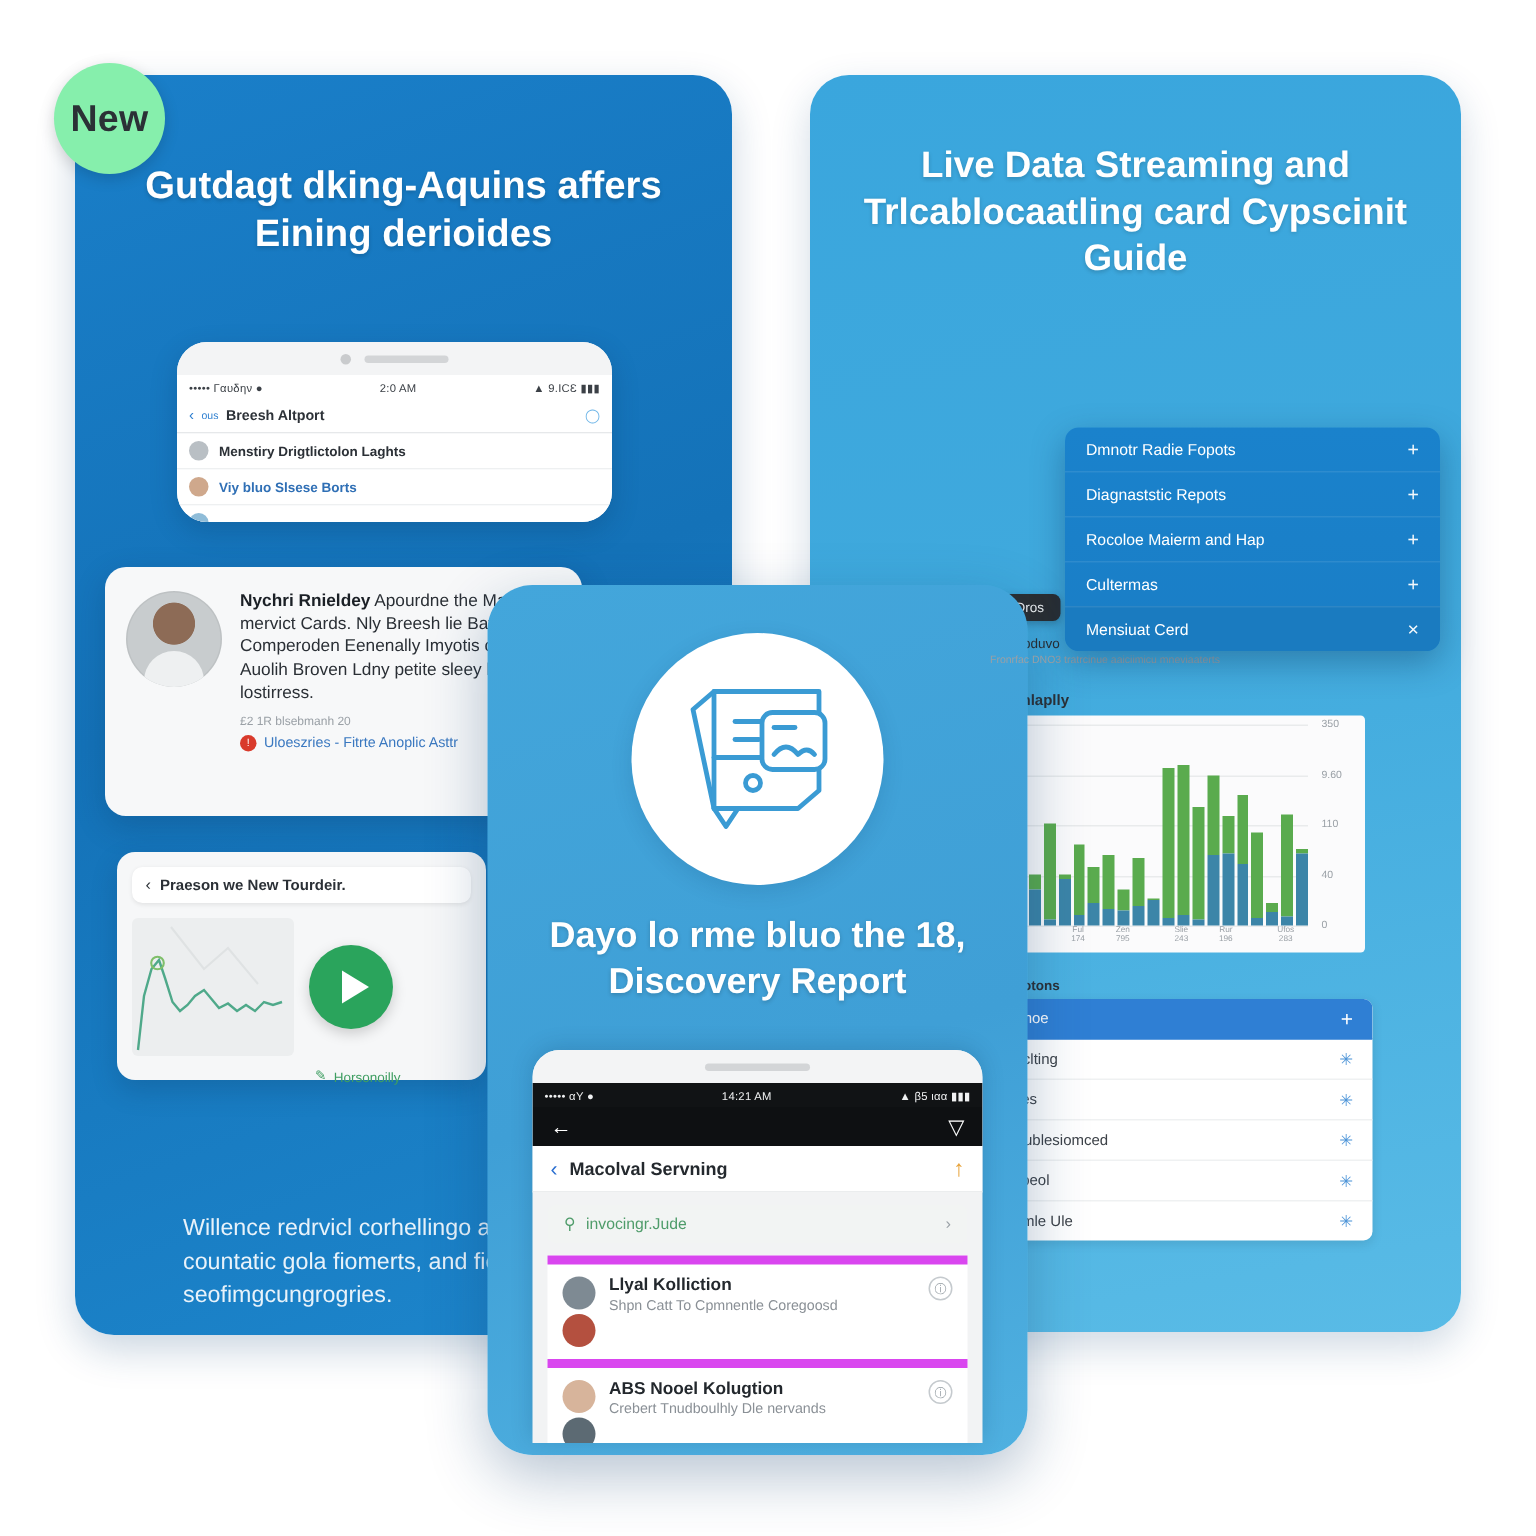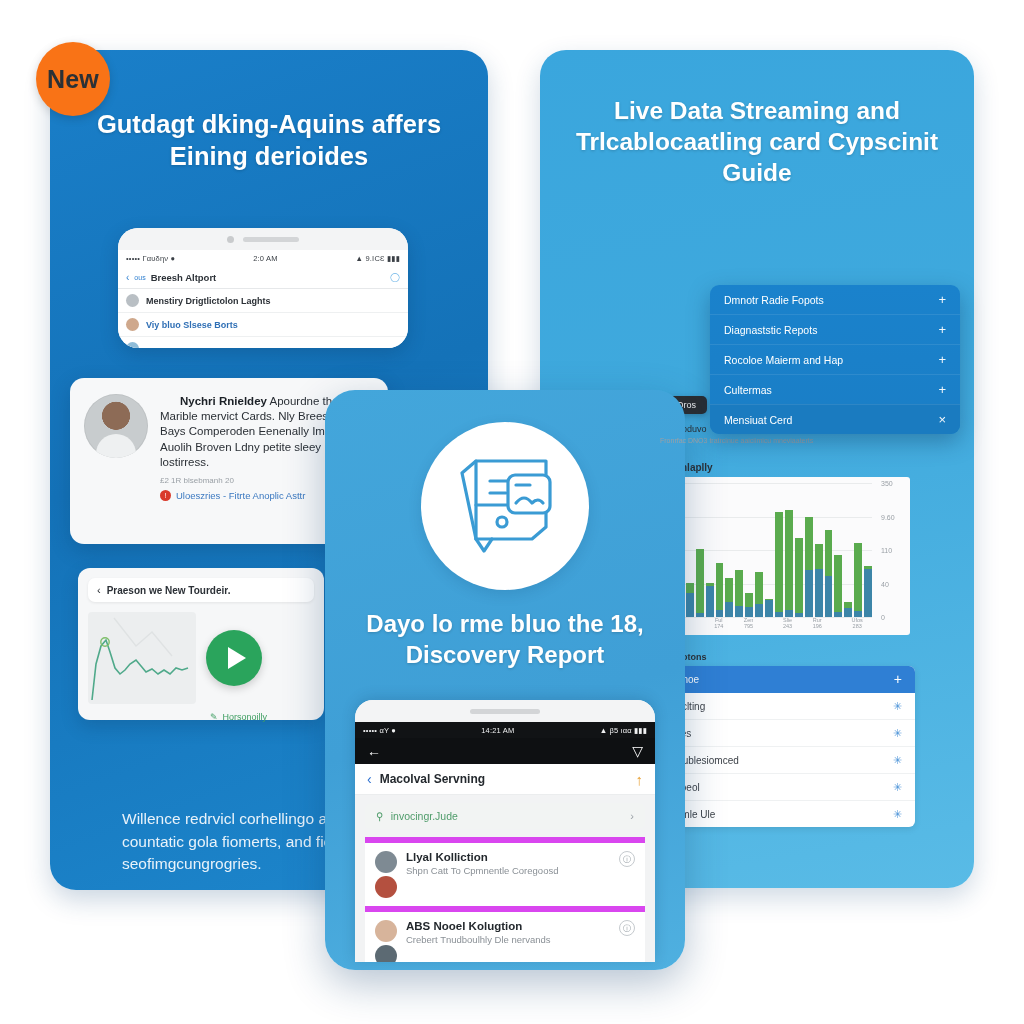--- a/index.html
+++ b/index.html
@@ -29,21 +29,21 @@
     left:325px;top:390px;width:360px;height:580px;
     background:linear-gradient(165deg,#43a6db 0%,#3f9fd6 55%,#4fb0e0 100%);
     border-radius:30px;
     box-shadow:0 14px 40px rgba(15,60,105,.30);
     z-index:40;
   }
 
   
   #new-badge{
     position:absolute;left:36px;top:42px;width:74px;height:74px;border-radius:50%;
-    background:#f97316;
+    background:#86efac;
     display:flex;align-items:center;justify-content:center;
     font-size:25px;font-weight:bold;color:#2b3136;letter-spacing:.2px;
     box-shadow:0 3px 10px rgba(0,0,0,.16);
     z-index:90;
   }
 
   
   .panel-head{
     position:absolute;left:0;right:0;
     text-align:center;color:#ffffff;font-weight:bold;
@@ -106,21 +106,21 @@
     background:radial-gradient(circle at 50% 34%, #8d6b56 0 26%, #c8ccce 27% 100%);
     box-shadow:inset 0 0 0 1px rgba(0,0,0,.05);
     position:relative;overflow:hidden;
   }
   #review-avatar:after{
     content:"";position:absolute;left:12px;bottom:0;width:40px;height:24px;
     border-radius:20px 20px 0 0;background:#eef0f1;
   }
   .review-body{flex:1;min-width:0;}
   .review-text{font-size:11.5px;line-height:1.32;color:#2a2f35;}
-  .review-text b{color:#1b2026;margin-left:20px;}
+  .review-text b{color:#1b2026;}
   .review-meta{font-size:8px;color:#9aa0a6;margin-top:6px;}
   .review-link{
     font-size:9.5px;color:#3a78c0;margin-top:5px;display:flex;align-items:center;gap:5px;
   }
   .review-bullet{
     width:11px;height:11px;border-radius:50%;background:#d93a2b;color:#fff;
     font-size:7px;display:flex;align-items:center;justify-content:center;flex:0 0 auto;
   }
 
   

